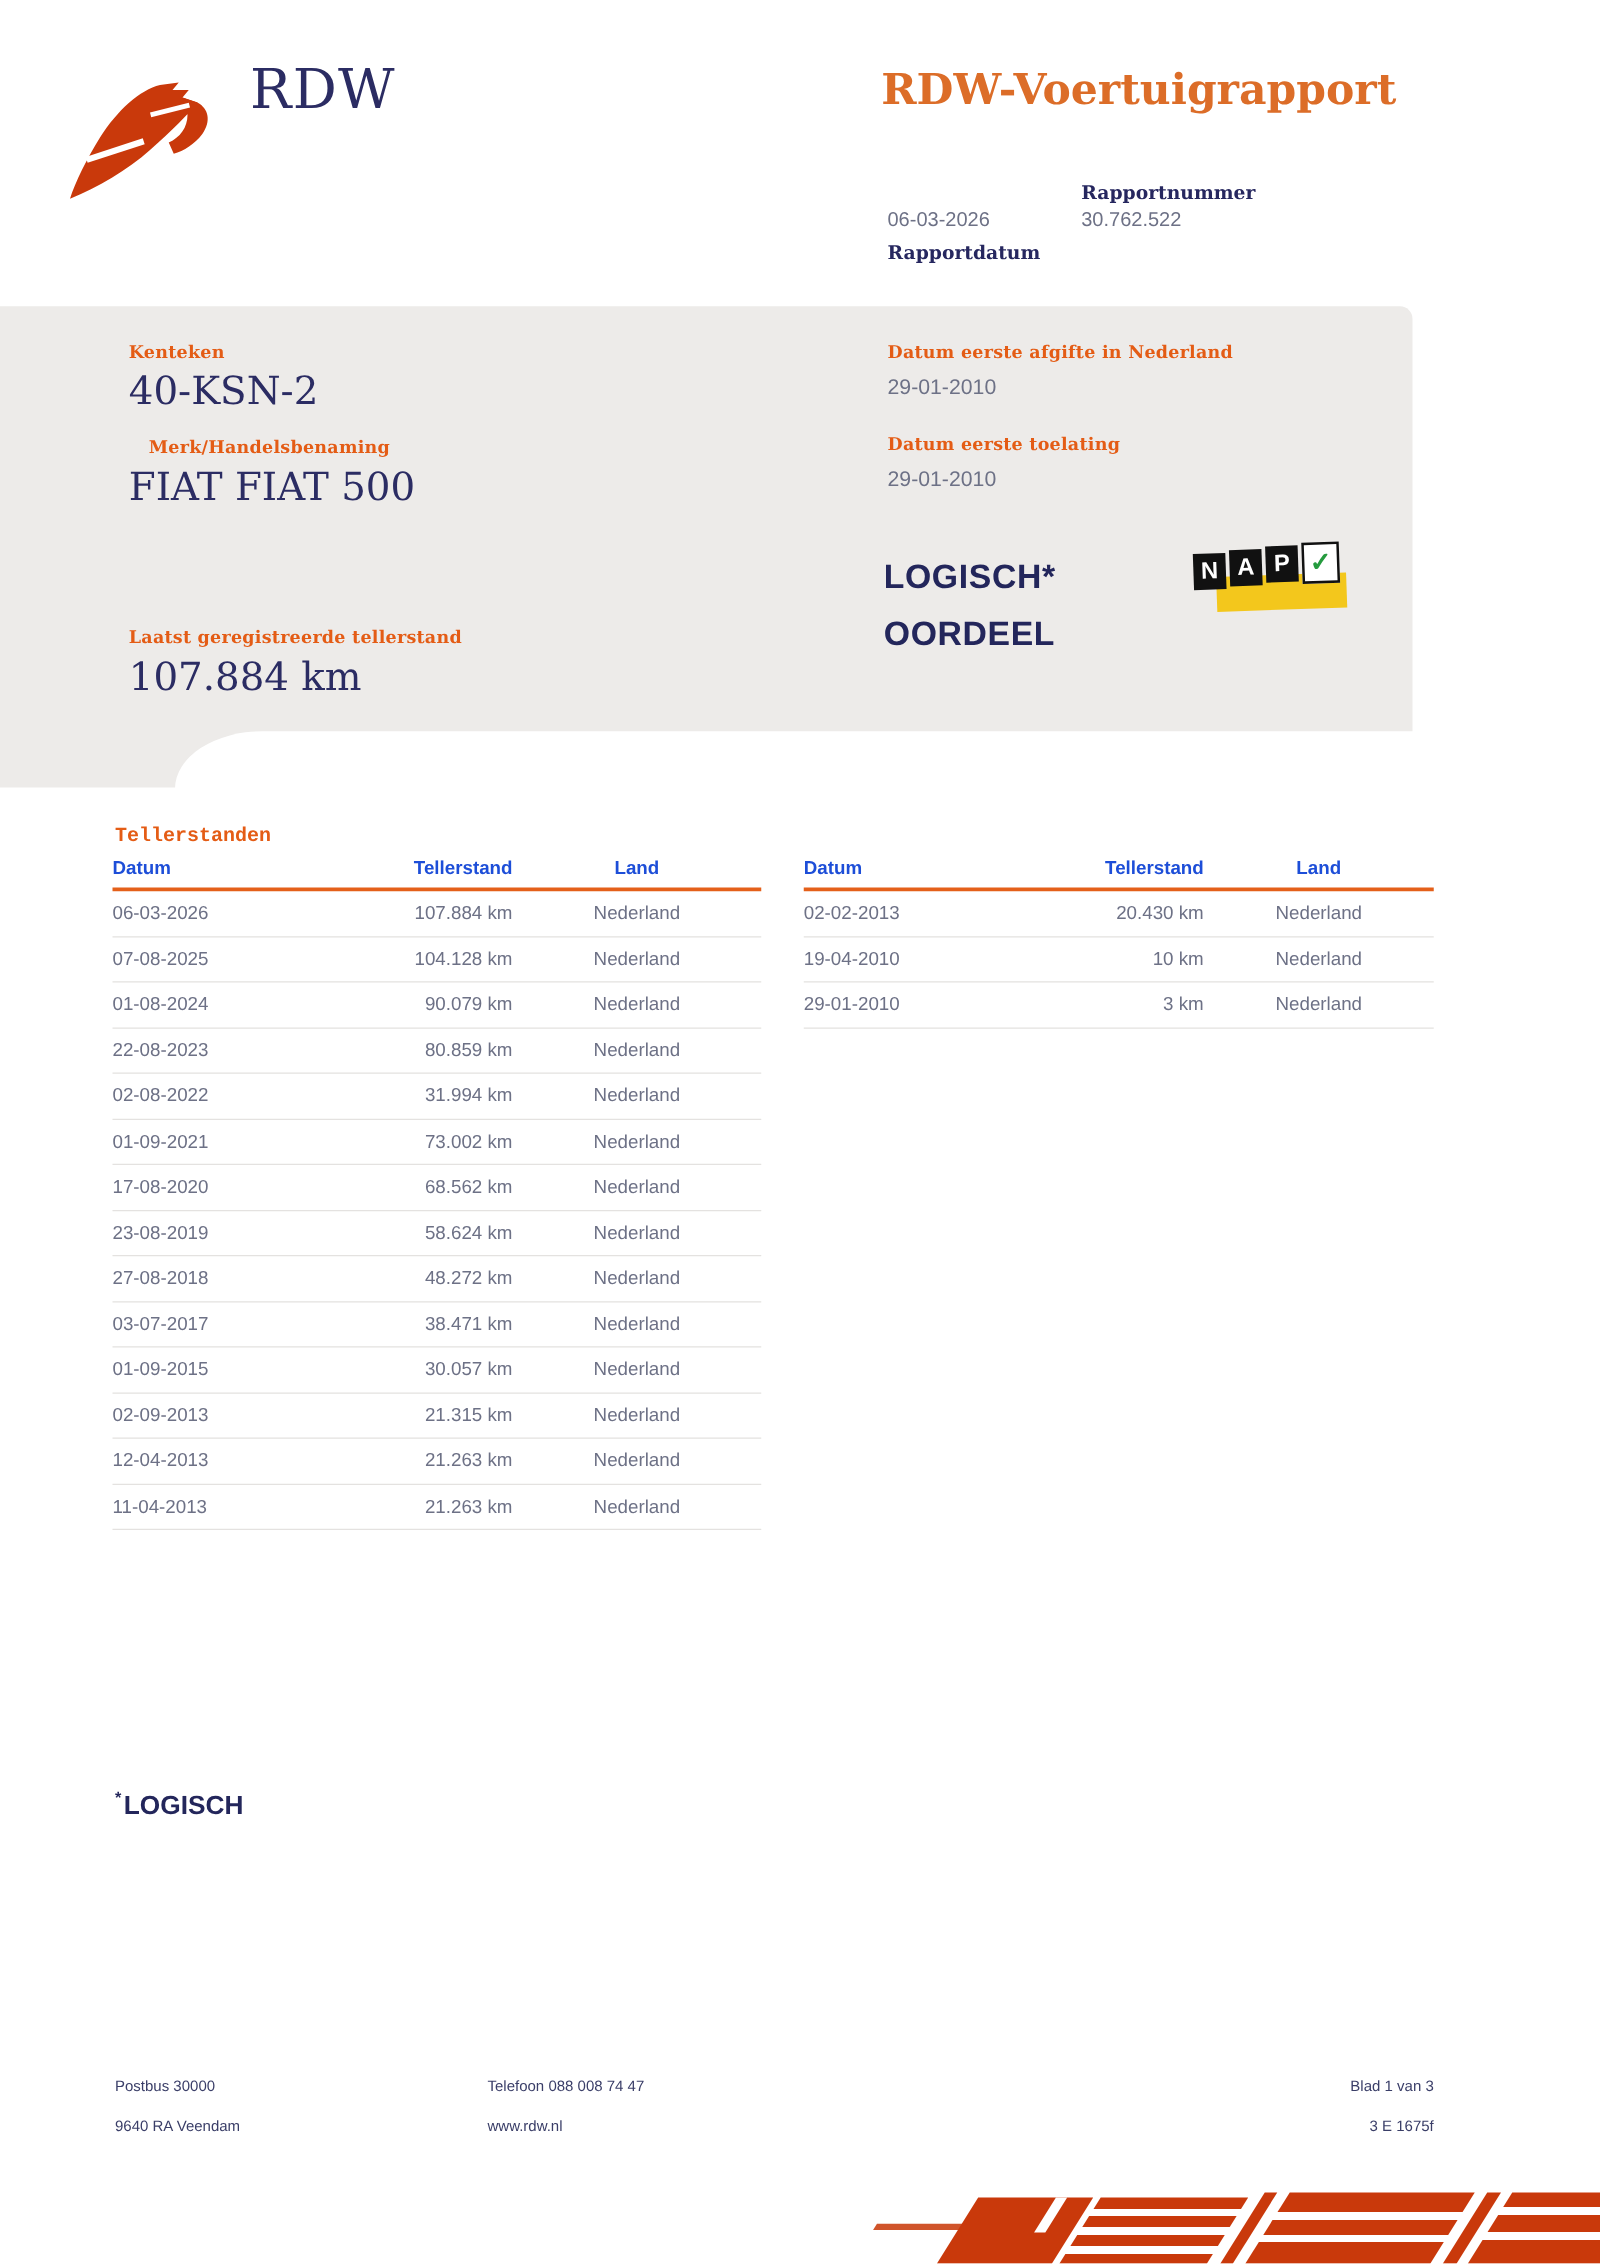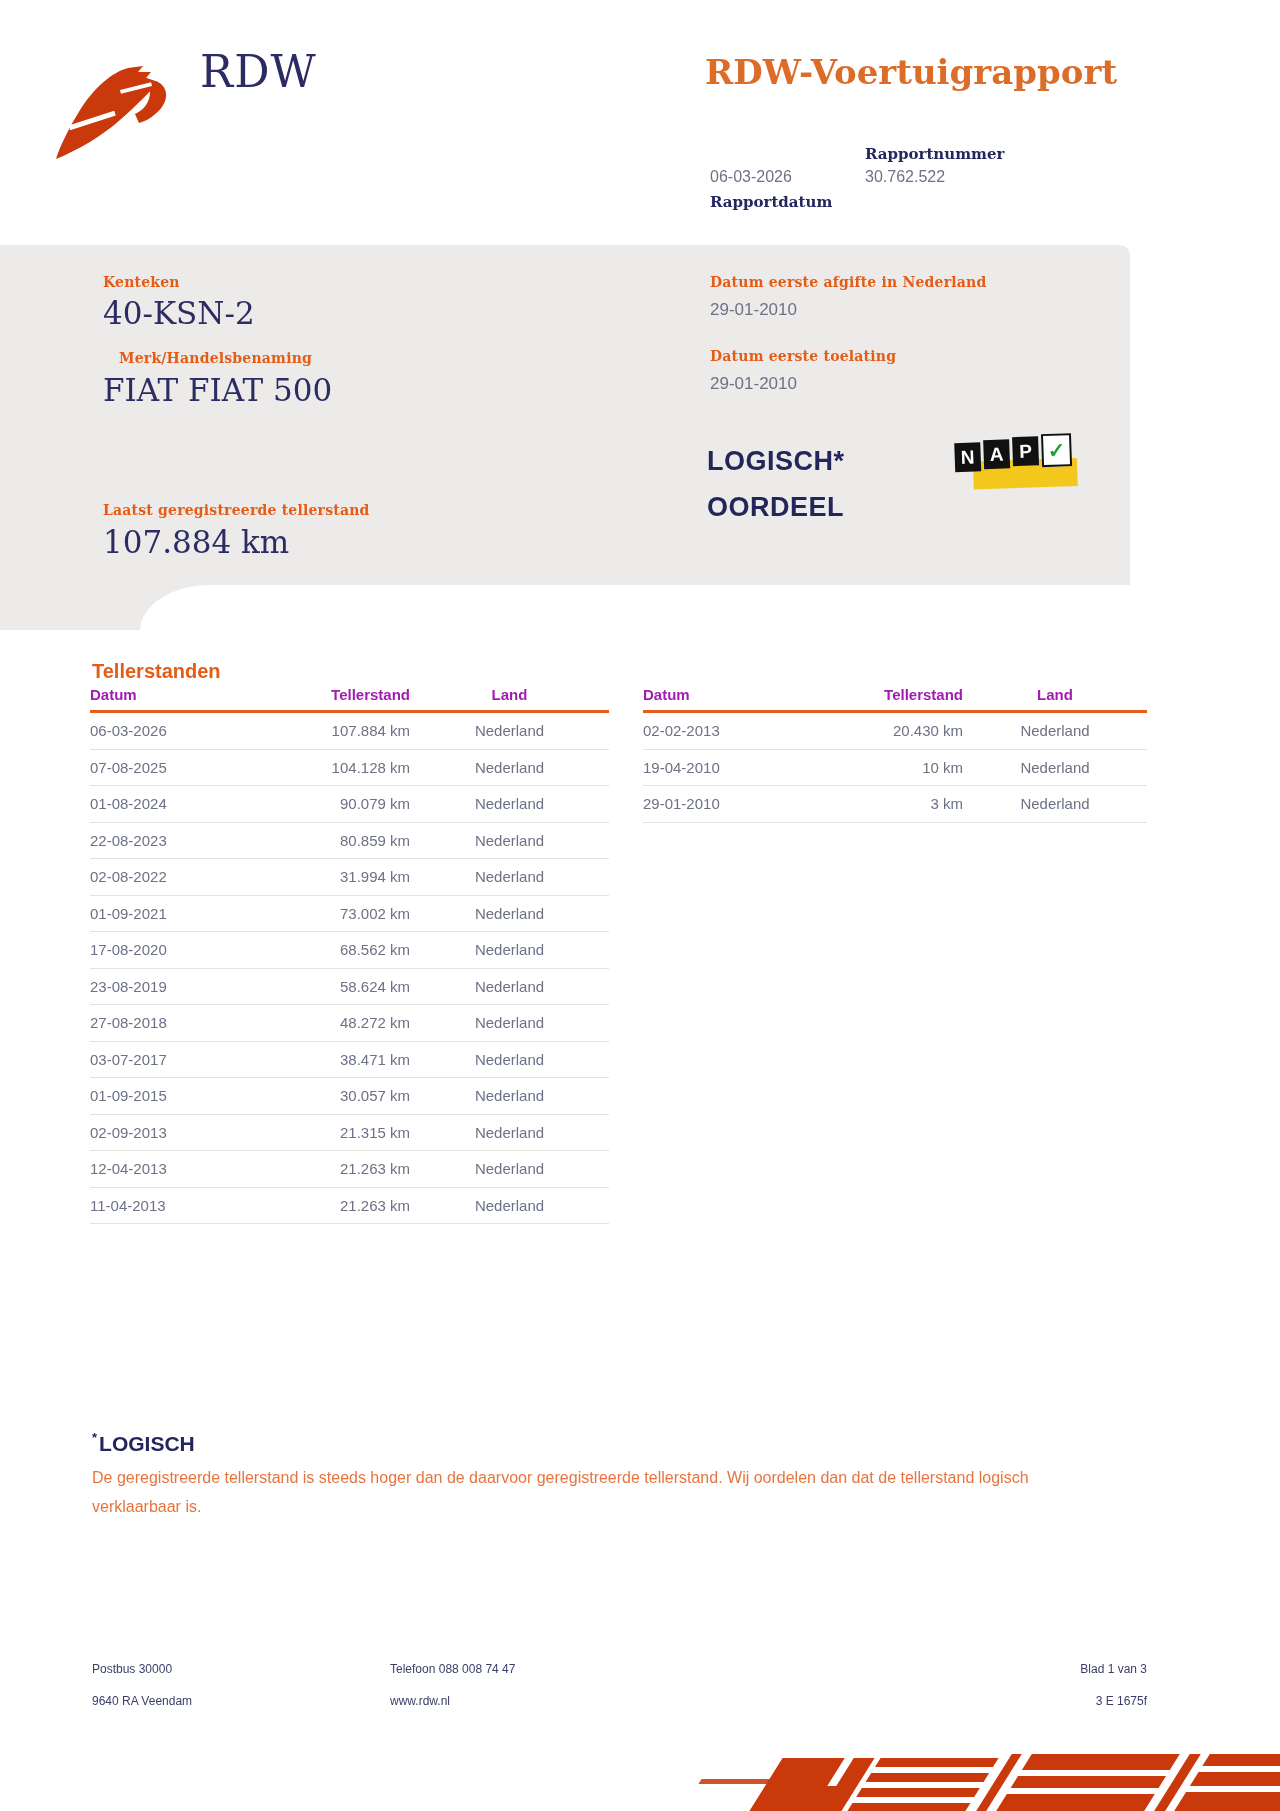--- a/index.html
+++ b/index.html
@@ -23,24 +23,24 @@
 
   
   .nap{left:955px;top:435px;width:126px;height:58px;transform:rotate(-2deg);}
   .nap-yellow{position:absolute;left:18px;top:25px;width:104px;height:28px;background:#f3c71c;}
   .nap-tile{position:absolute;width:26px;height:29px;background:#111111;color:#ffffff;
             font-weight:bold;font-size:19px;display:flex;align-items:center;justify-content:center;}
   .nap-check{position:absolute;width:26px;height:29px;background:#ffffff;border:2px solid #111111;
              color:#259b3e;font-weight:bold;font-size:21px;display:flex;align-items:center;justify-content:center;}
 
   
-  .sec-title{left:92px;top:660px;font-family:Liberation Sans, sans-serif;font-weight:bold;font-size:20px;color:#e45c15;}
+  .sec-title{left:92px;top:660px;font-family:Liberation Mono, monospace;font-weight:bold;font-size:16px;color:#e45c15;}
   .mtable{top:686px;}
   .t-head{display:flex;border-bottom:3px solid #e4601a;padding-bottom:7px;
-          font-weight:bold;font-size:15px;color:#a21caf;}
+          font-weight:bold;font-size:15px;color:#1d4ed8;}
   .t-row{display:flex;height:35.5px;align-items:center;border-bottom:1px solid #e4e2e0;
          font-size:15px;color:#6d7186;}
   .c-datum{width:150px;text-align:left;}
   .c-teller{width:170px;text-align:right;}
   .c-land{flex:1;text-align:center;}
 
   
   .exp-head{left:92px;top:1430px;font-size:21px;font-weight:bold;color:#23265b;}
   .exp-star{font-size:13px;vertical-align:9px;margin-right:2px;color:#23265b;}
   .exp-text{left:92px;top:1463px;width:995px;font-size:16px;line-height:29px;color:#e7743f;}
@@ -213,21 +213,20 @@
           <span class="c-datum">29-01-2010</span>
           <span class="c-teller">3 km</span>
           <span class="c-land">Nederland</span>
         </div>
       </div>
   </div>
 
   <div class="abs exp-head">
     <span class="exp-star">*</span><span>LOGISCH</span>
   </div>
-  <div class="abs exp-text">De geregistreerde tellerstand is steeds hoger dan de daarvoor geregistreerde tellerstand. Wij oordelen dan dat de tellerstand logisch verklaarbaar is.</div>
 
   <div class="abs foot" style="left:92px;top:1662px;">Postbus 30000</div>
   <div class="abs foot" style="left:92px;top:1694px;">9640 RA Veendam</div>
   <div class="abs foot" style="left:390px;top:1662px;">Telefoon 088 008 74 47</div>
   <div class="abs foot" style="left:390px;top:1694px;">www.rdw.nl</div>
   <div class="abs foot foot-r" style="left:947px;top:1662px;width:200px;">Blad 1 van 3</div>
   <div class="abs foot foot-r" style="left:947px;top:1694px;width:200px;">3 E 1675f</div>
 
   <div class="abs bgraphic">
     <div class="g-line"></div>

